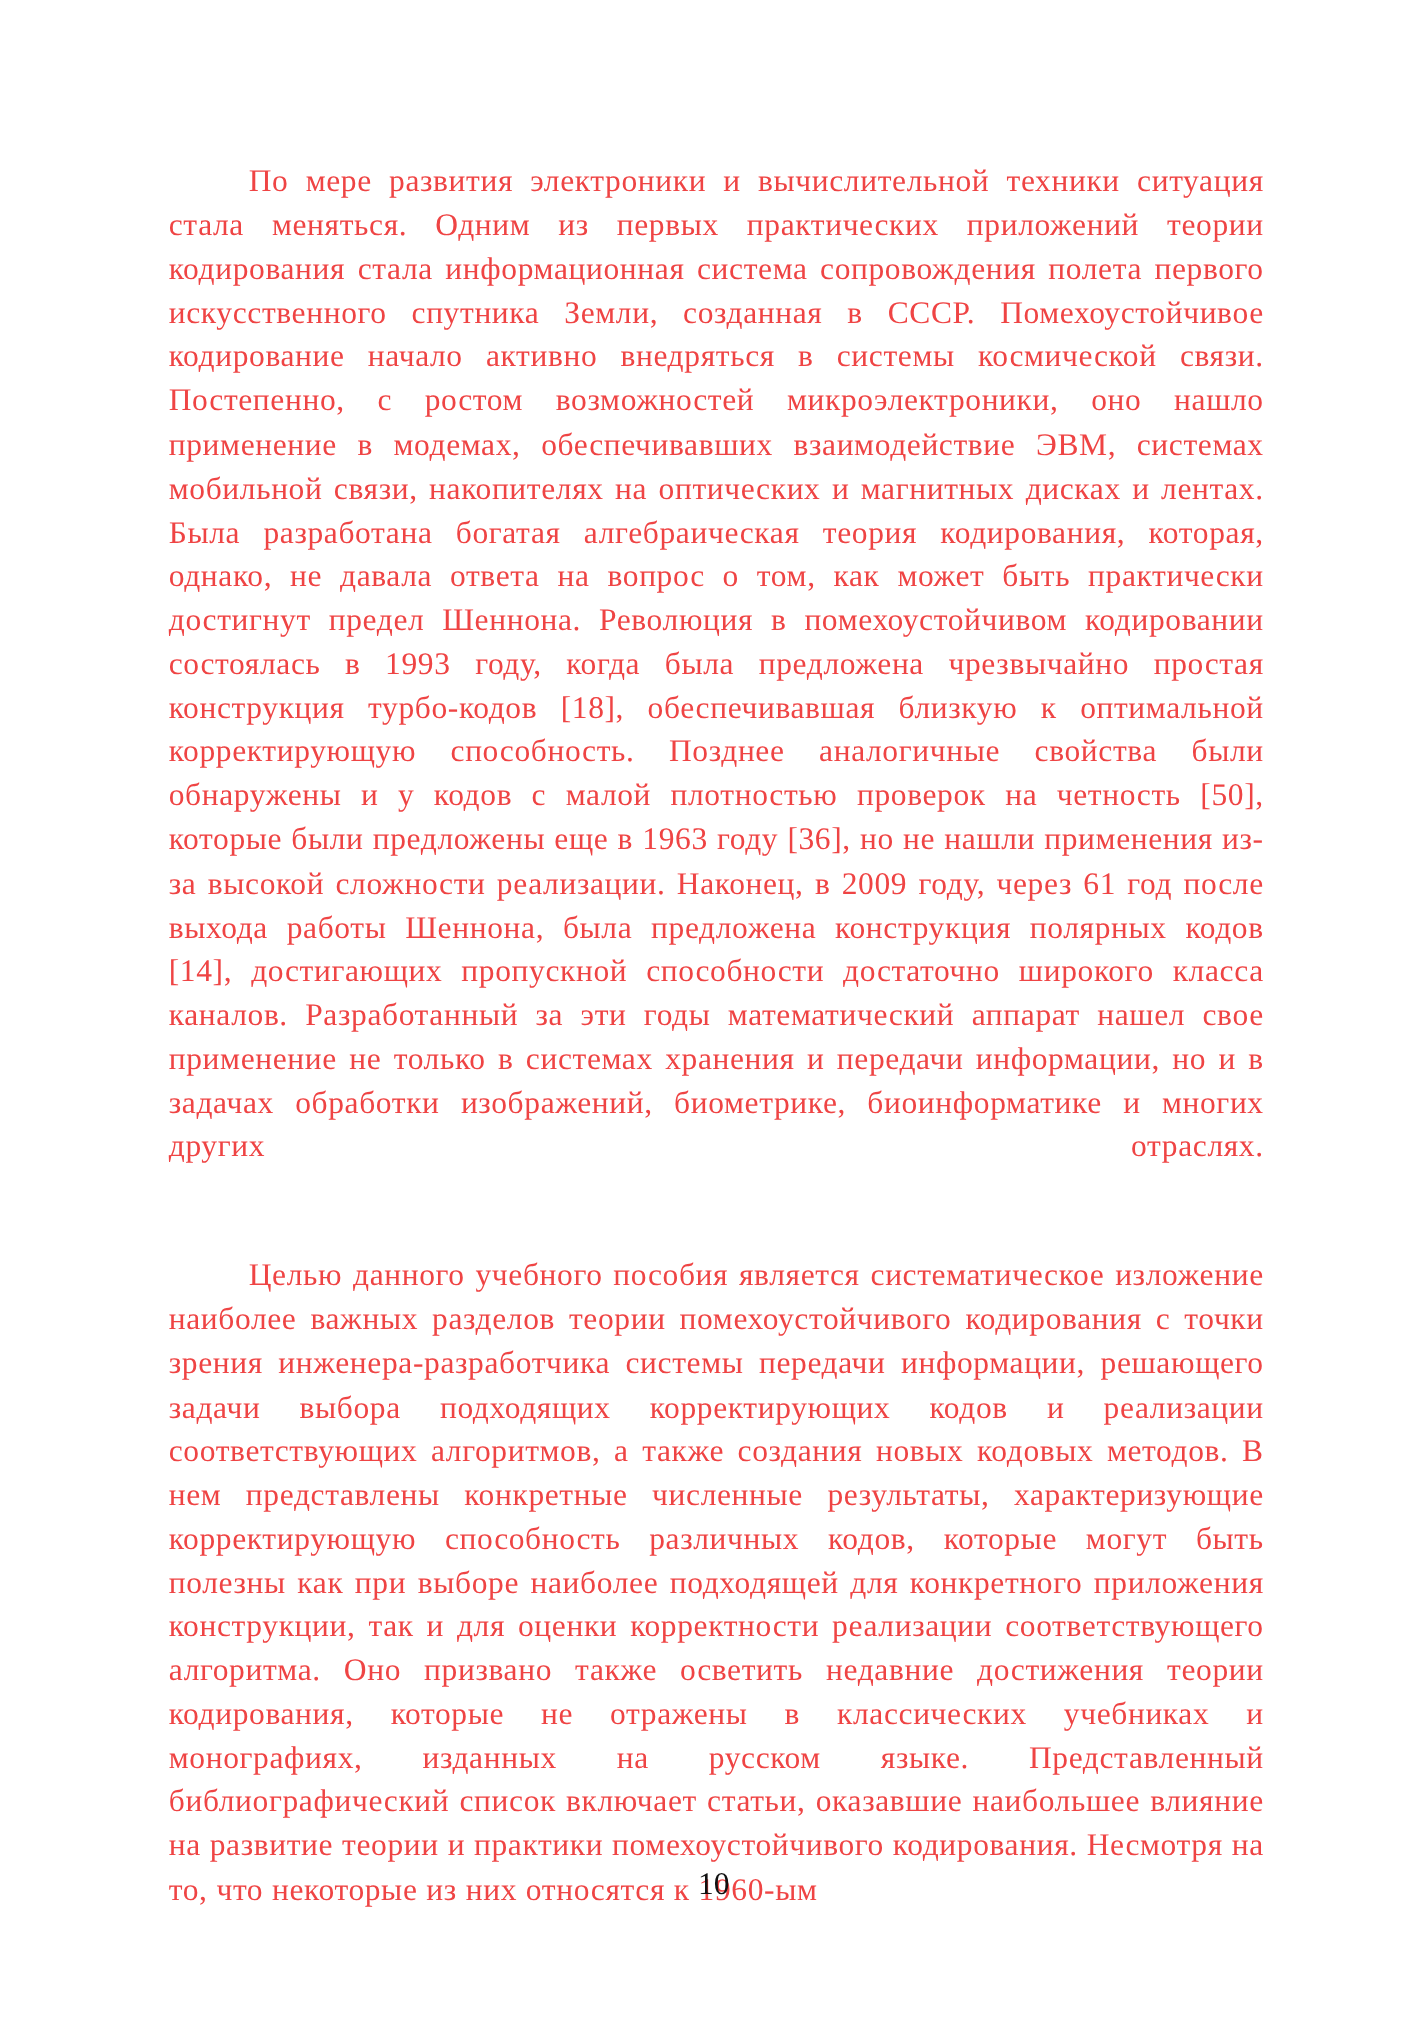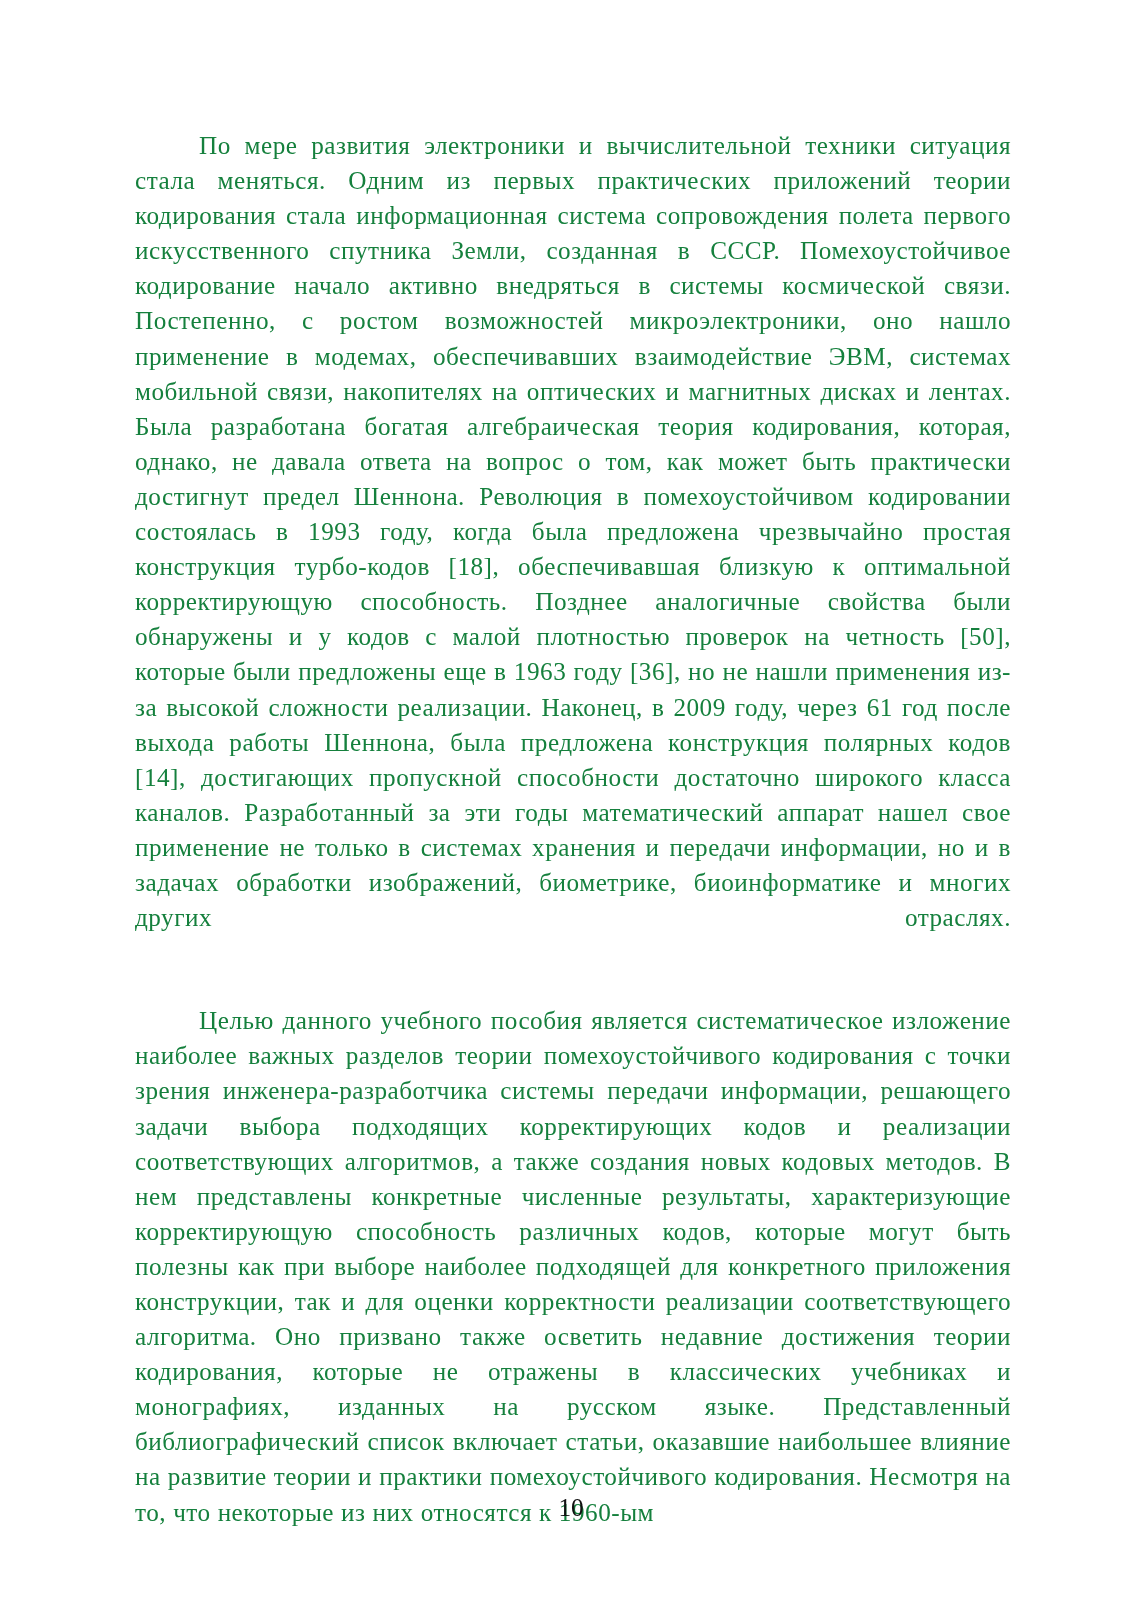--- a/index.html
+++ b/index.html
@@ -35,21 +35,21 @@
   .para {
     margin: 0;
     font-size: 25.2px;
     line-height: 35.1px;
     text-align: justify;
     text-justify: inter-word;
     -webkit-hyphens: none;
     hyphens: none;
     letter-spacing: 0.02em;
     word-spacing: 0.01em;
-    color: #15803d;
+    color: #ef4444;
   }
 
   .para + .para {
     margin-top: 33px;
   }
 
   .para .indent {
     display: inline-block;
     width: 64px;
   }

